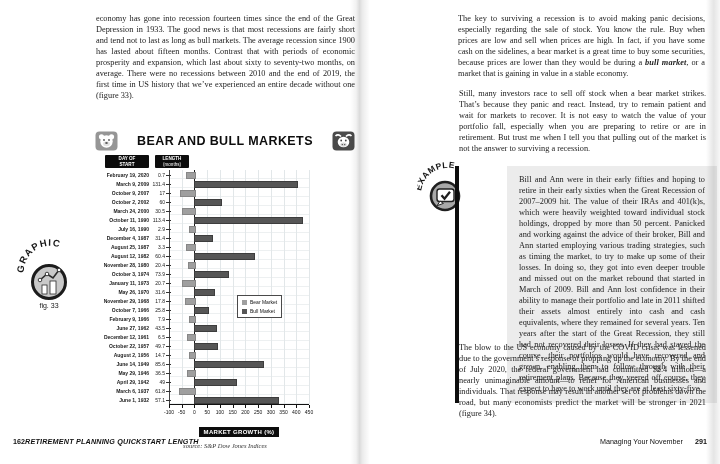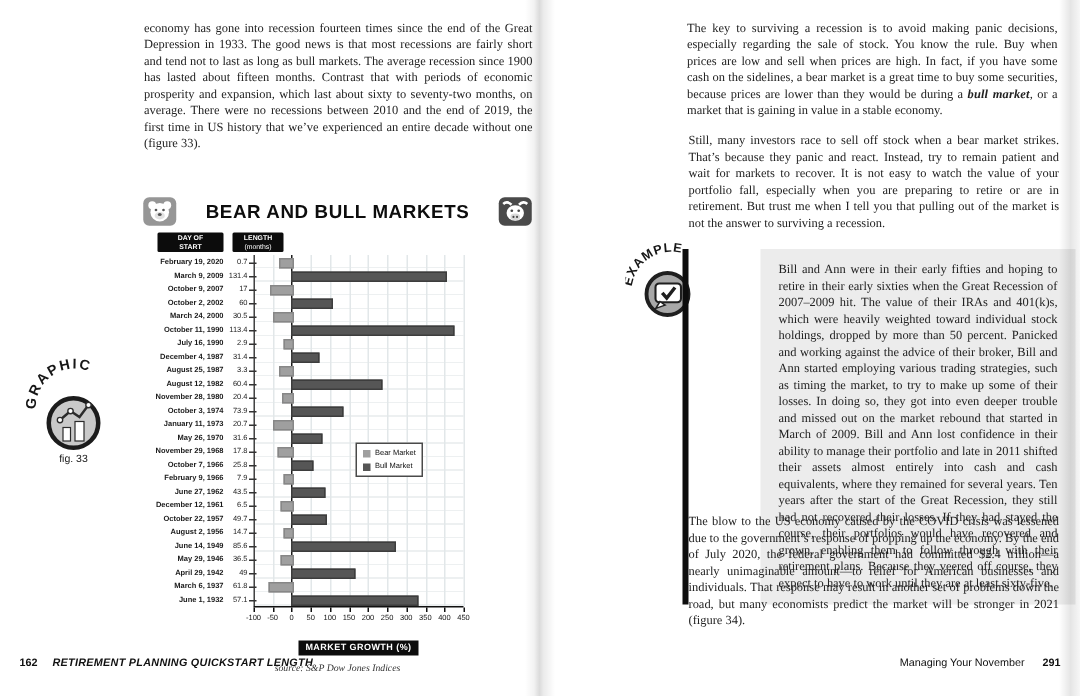--- a/index.html
+++ b/index.html
@@ -12,21 +12,21 @@
     background:linear-gradient(90deg,rgba(0,0,0,0) 0%,rgba(0,0,0,0.05) 30%,rgba(0,0,0,0.14) 48%,rgba(0,0,0,0.08) 62%,rgba(0,0,0,0) 100%);pointer-events:none;}
   .edge-right{position:absolute;right:0;top:0;width:14px;height:464px;
     background:linear-gradient(90deg,rgba(0,0,0,0) 0%,rgba(0,0,0,0.10) 55%,rgba(0,0,0,0.03) 100%);pointer-events:none;}
 
   .bodytext{position:absolute;font-size:8.3px;line-height:11px;text-align:justify;color:#222;}
   .bodytext b i{letter-spacing:0.1px;}
 
   
   .footer{position:absolute;top:437px;font-family:"Liberation Sans",sans-serif;font-size:7.2px;color:#111;}
   .footer-left{left:13px;}
-  .footer-left .pagenum{font-weight:bold;margin-right:10px;}
+  .footer-left .pagenum{font-weight:bold;margin-right:0;}
   .footer-left .booktitle{font-style:italic;font-weight:bold;letter-spacing:0.2px;}
   .footer-right{right:13px;text-align:right;}
   .footer-right .chaptitle{margin-right:12px;}
   .footer-right .pagenum{font-weight:bold;}
 
   
   .chart{position:absolute;left:95px;top:130px;width:260px;font-family:"Liberation Sans",sans-serif;}
   .chart-titlebar{display:flex;align-items:center;height:22px;margin-bottom:3px;}
   .chart-title{flex:1;text-align:center;font-size:12.5px;font-weight:bold;letter-spacing:0.4px;color:#0d0d0d;}
   .hdr-row{display:flex;height:13px;margin-bottom:2px;}

